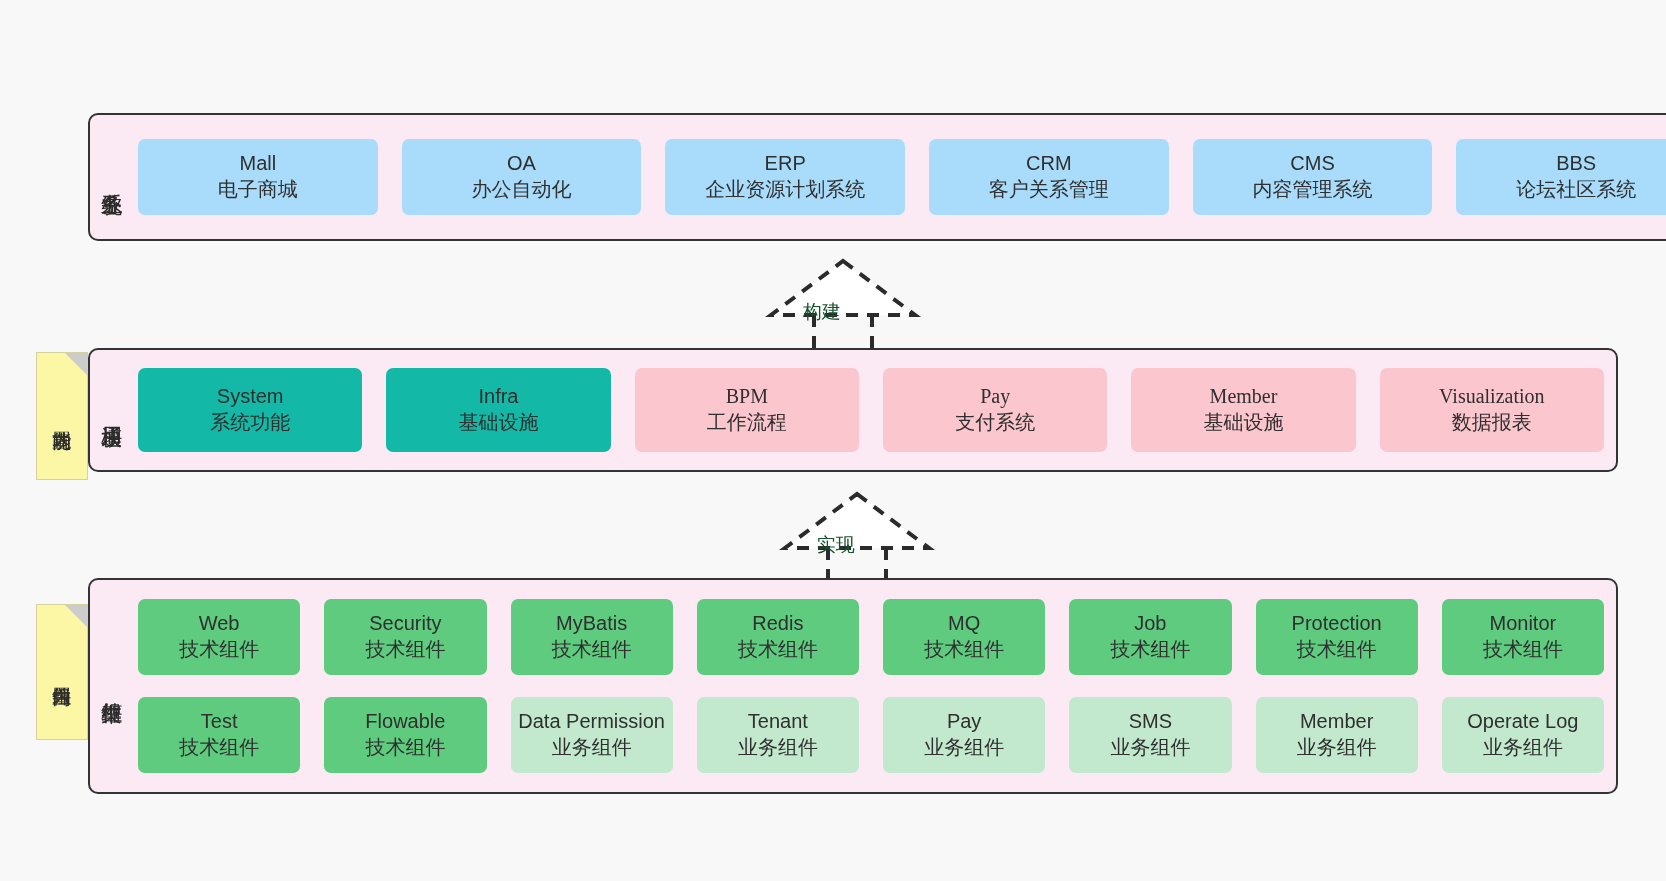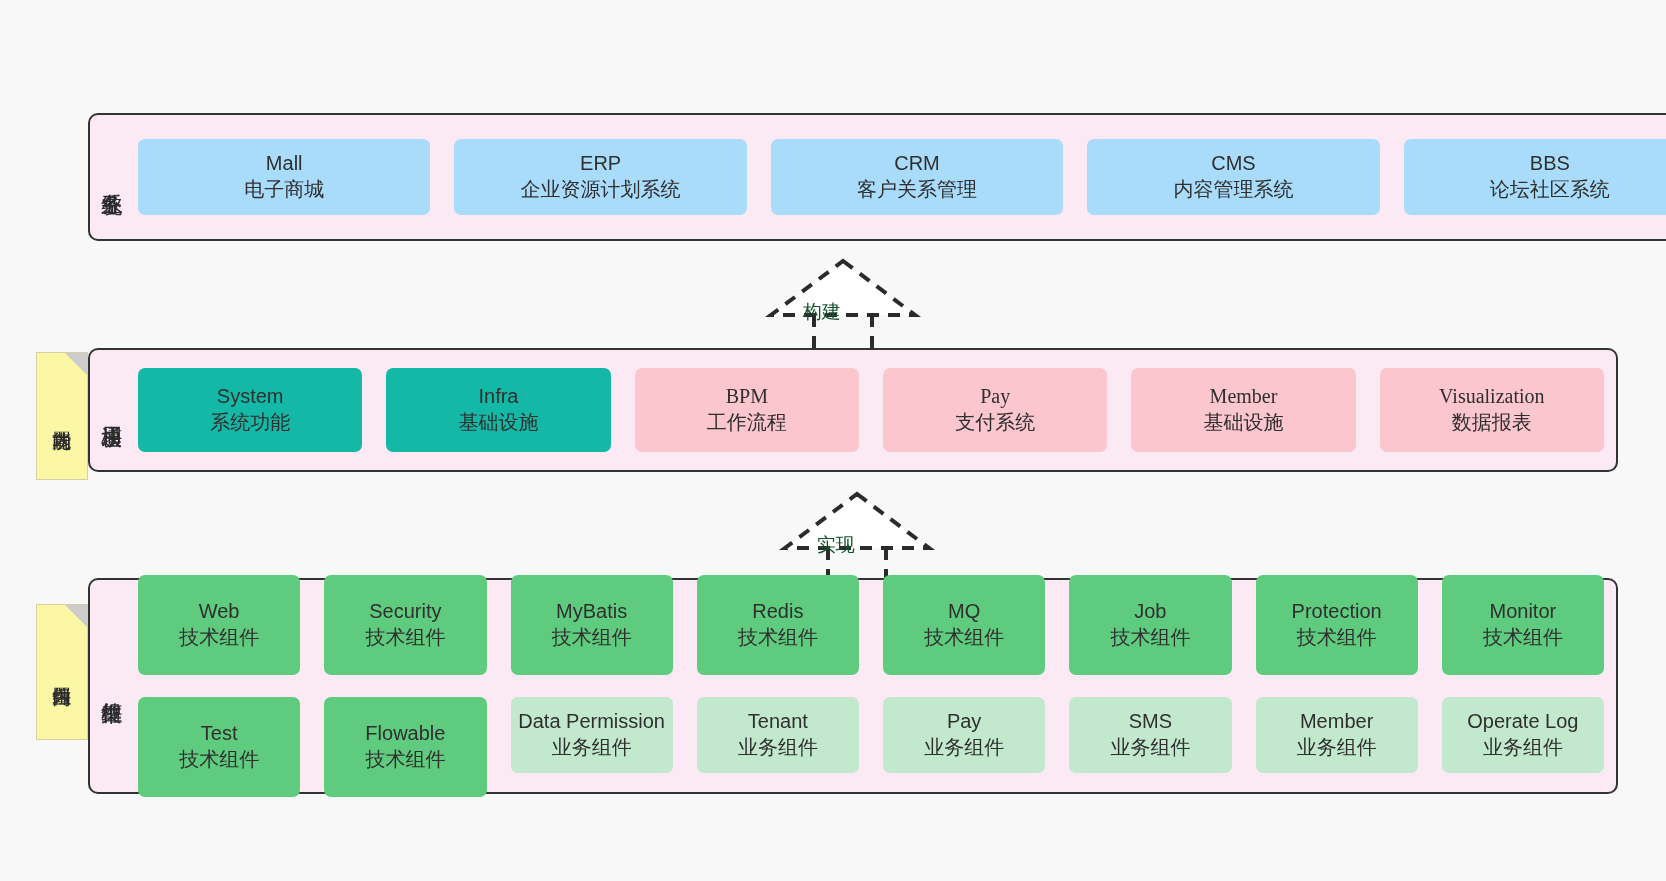--- a/index.html
+++ b/index.html
@@ -83,21 +83,21 @@
     box-sizing: border-box;
     padding: 4px 6px;
     white-space: nowrap;
   }
   .card .sub { white-space: nowrap; }
   .card.wrap, .card.wrap .main { white-space: normal; }
 
   .card.blue        { background: #a9dcfb; height: 76px; }
   .card.red         { background: #14b8a6; height: 84px; }
   .card.pink        { background: #fbc6cd; height: 84px; font-family: Liberation Serif, serif; }
-  .card.green       { background: #5ecb7f; height: 100px; }
+  .card.green       { background: #5ecb7f; height: 76px; }
   .card.greenlight  { background: #c2e9cd; height: 76px; }
 
   
   .note {
     position: absolute;
     background: #fbf7a4;
     border: 1px solid #d6d2a0;
     box-sizing: border-box;
     display: flex;
     align-items: center;
@@ -144,20 +144,24 @@
 
   <div class="layer" id="layer-business" style="left:88px; top:113px; width:1622px; height:128px;">
     <div class="layer-title">业务系统</div>
     <div class="layer-body">
       <div class="row">
         <div class="card blue">
           <div class="main">Mall</div>
           <div class="sub">电子商城</div>
         </div>
         <div class="card blue">
+          <div class="main">OA</div>
+          <div class="sub">办公自动化</div>
+        </div>
+        <div class="card blue">
           <div class="main">ERP</div>
           <div class="sub">企业资源计划系统</div>
         </div>
         <div class="card blue">
           <div class="main">CRM</div>
           <div class="sub">客户关系管理</div>
         </div>
         <div class="card blue">
           <div class="main">CMS</div>
           <div class="sub">内容管理系统</div>

